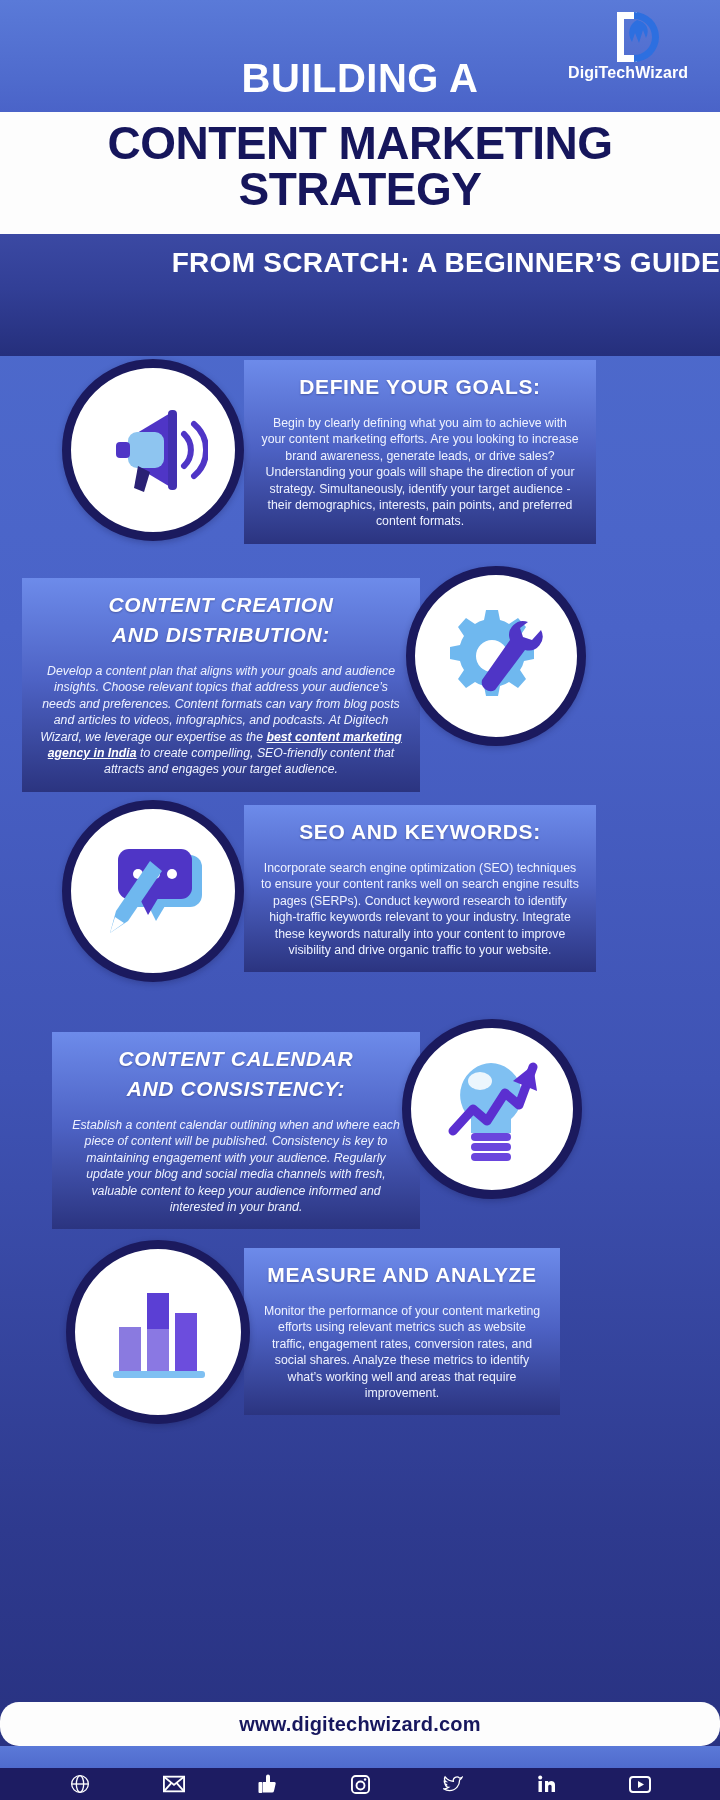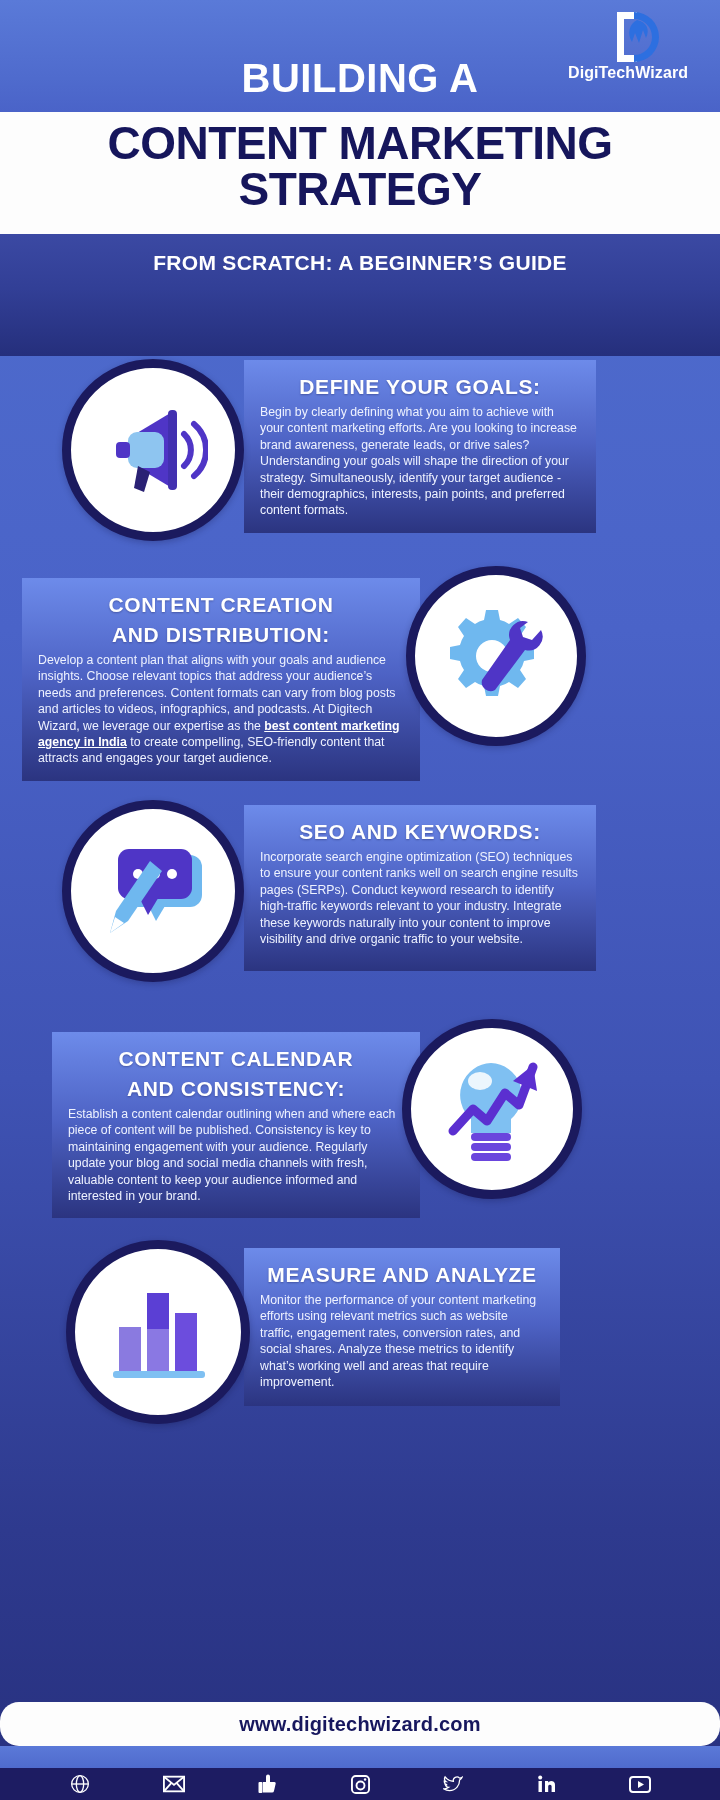--- a/index.html
+++ b/index.html
@@ -38,42 +38,42 @@
     position:absolute; left:0; top:120px; width:720px; text-align:center;
     color:#16165c; font-size:46px; font-weight:bold; line-height:46px;
     letter-spacing:-.5px;
   }
 
   .hdr-band {
     position:absolute; left:0; top:234px; width:720px; height:122px;
     background:linear-gradient(180deg,#3b49a3 0%,#323f96 45%,#252f7c 100%);
   }
   .hdr-title3 {
-    position:absolute; left:0; top:243px; width:720px; text-align:center;
-    color:#ffffff; font-size:21px; font-weight:bold; line-height:39px;
+    position:absolute; left:0; top:243px; width:720px; text-align:right;
+    color:#ffffff; font-size:28px; font-weight:bold; line-height:39px;
     letter-spacing:.3px;
   }
 
   
   .sect { position:absolute; }
 
   .panel {
     position:absolute;
     padding:12px 16px 14px;
     color:#ffffff;
   }
   .panel.right { background:linear-gradient(180deg,#6d8bea 0%,#4d62c4 48%,#2b3480 100%); }
-  .panel.left  { background:linear-gradient(180deg,#6d8bea 0%,#4d62c4 48%,#2b3480 100%); }
+  .panel.left  { background:linear-gradient(180deg,#6d8bea 0%,#4d62c4 48%,#2b3480 100%);font-style:italic; }
 
   .p-title {
     font-size:21px; font-weight:bold; text-align:center; line-height:30px;
     letter-spacing:.6px; color:#ffffff; text-shadow:0 1px 2px rgba(20,20,70,.35);
   }
   .p-body {
-    font-size:12.3px; line-height:16.4px; text-align:left; margin-top:2px;
+    font-size:12.3px; line-height:16.4px; text-align:center; margin-top:13px;
     color:#eef2ff;
   }
   .p-body a, .p-body .lnk {
     color:#ffffff; font-weight:bold; text-decoration:underline;
   }
 
   
   .badge {
     position:absolute; border-radius:50%;
     background:#ffffff; border:9px solid #1b1a5e;

